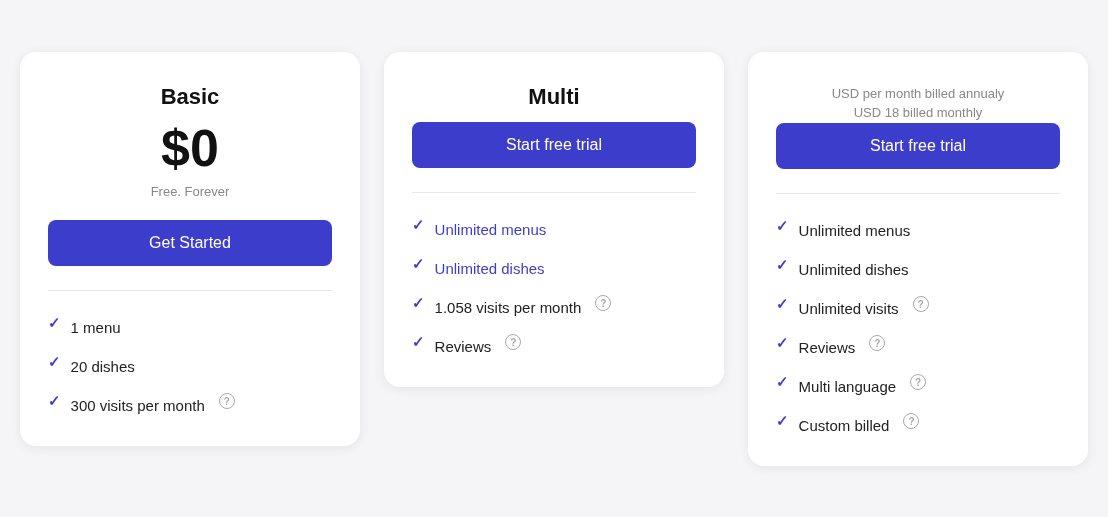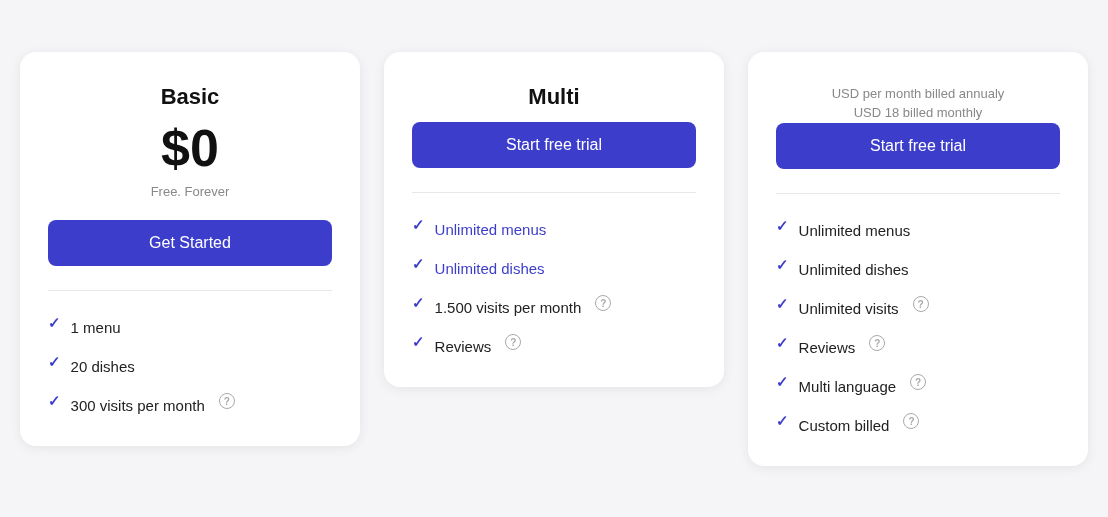--- a/index.html
+++ b/index.html
@@ -146,21 +146,21 @@
         <li class="feature-item">
           <span class="check-icon">✓</span>
           <span class="feature-text highlight">Unlimited menus</span>
         </li>
         <li class="feature-item">
           <span class="check-icon">✓</span>
           <span class="feature-text highlight">Unlimited dishes</span>
         </li>
         <li class="feature-item">
           <span class="check-icon">✓</span>
-          <span class="feature-text">1.500 visits per month</span>
+          <span class="feature-text">1.058 visits per month</span>
           <span class="help-icon">?</span>
         </li>
         <li class="feature-item">
           <span class="check-icon">✓</span>
           <span class="feature-text">Reviews</span>
           <span class="help-icon">?</span>
         </li>
       </ul>
     </div>
     <div class="pricing-card">

